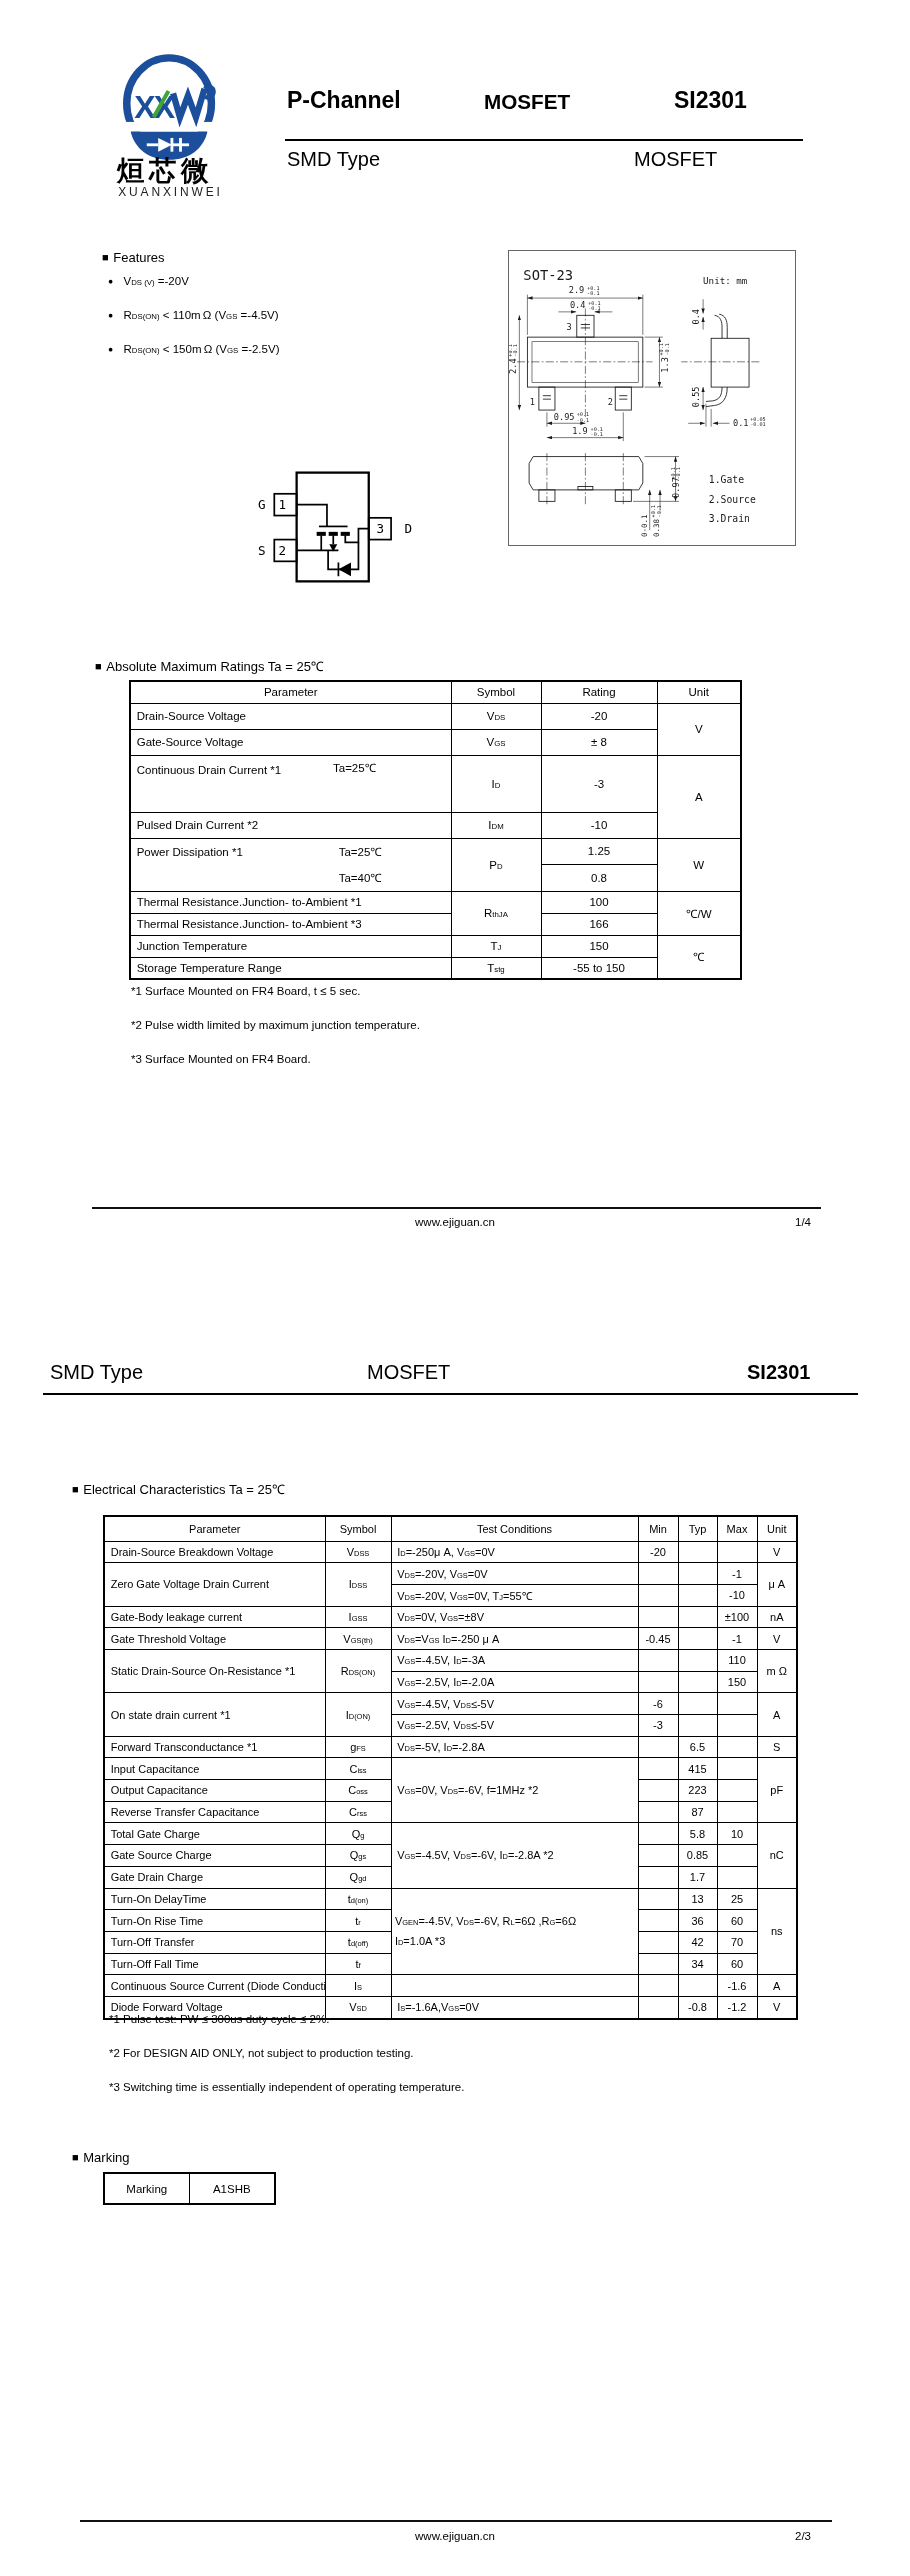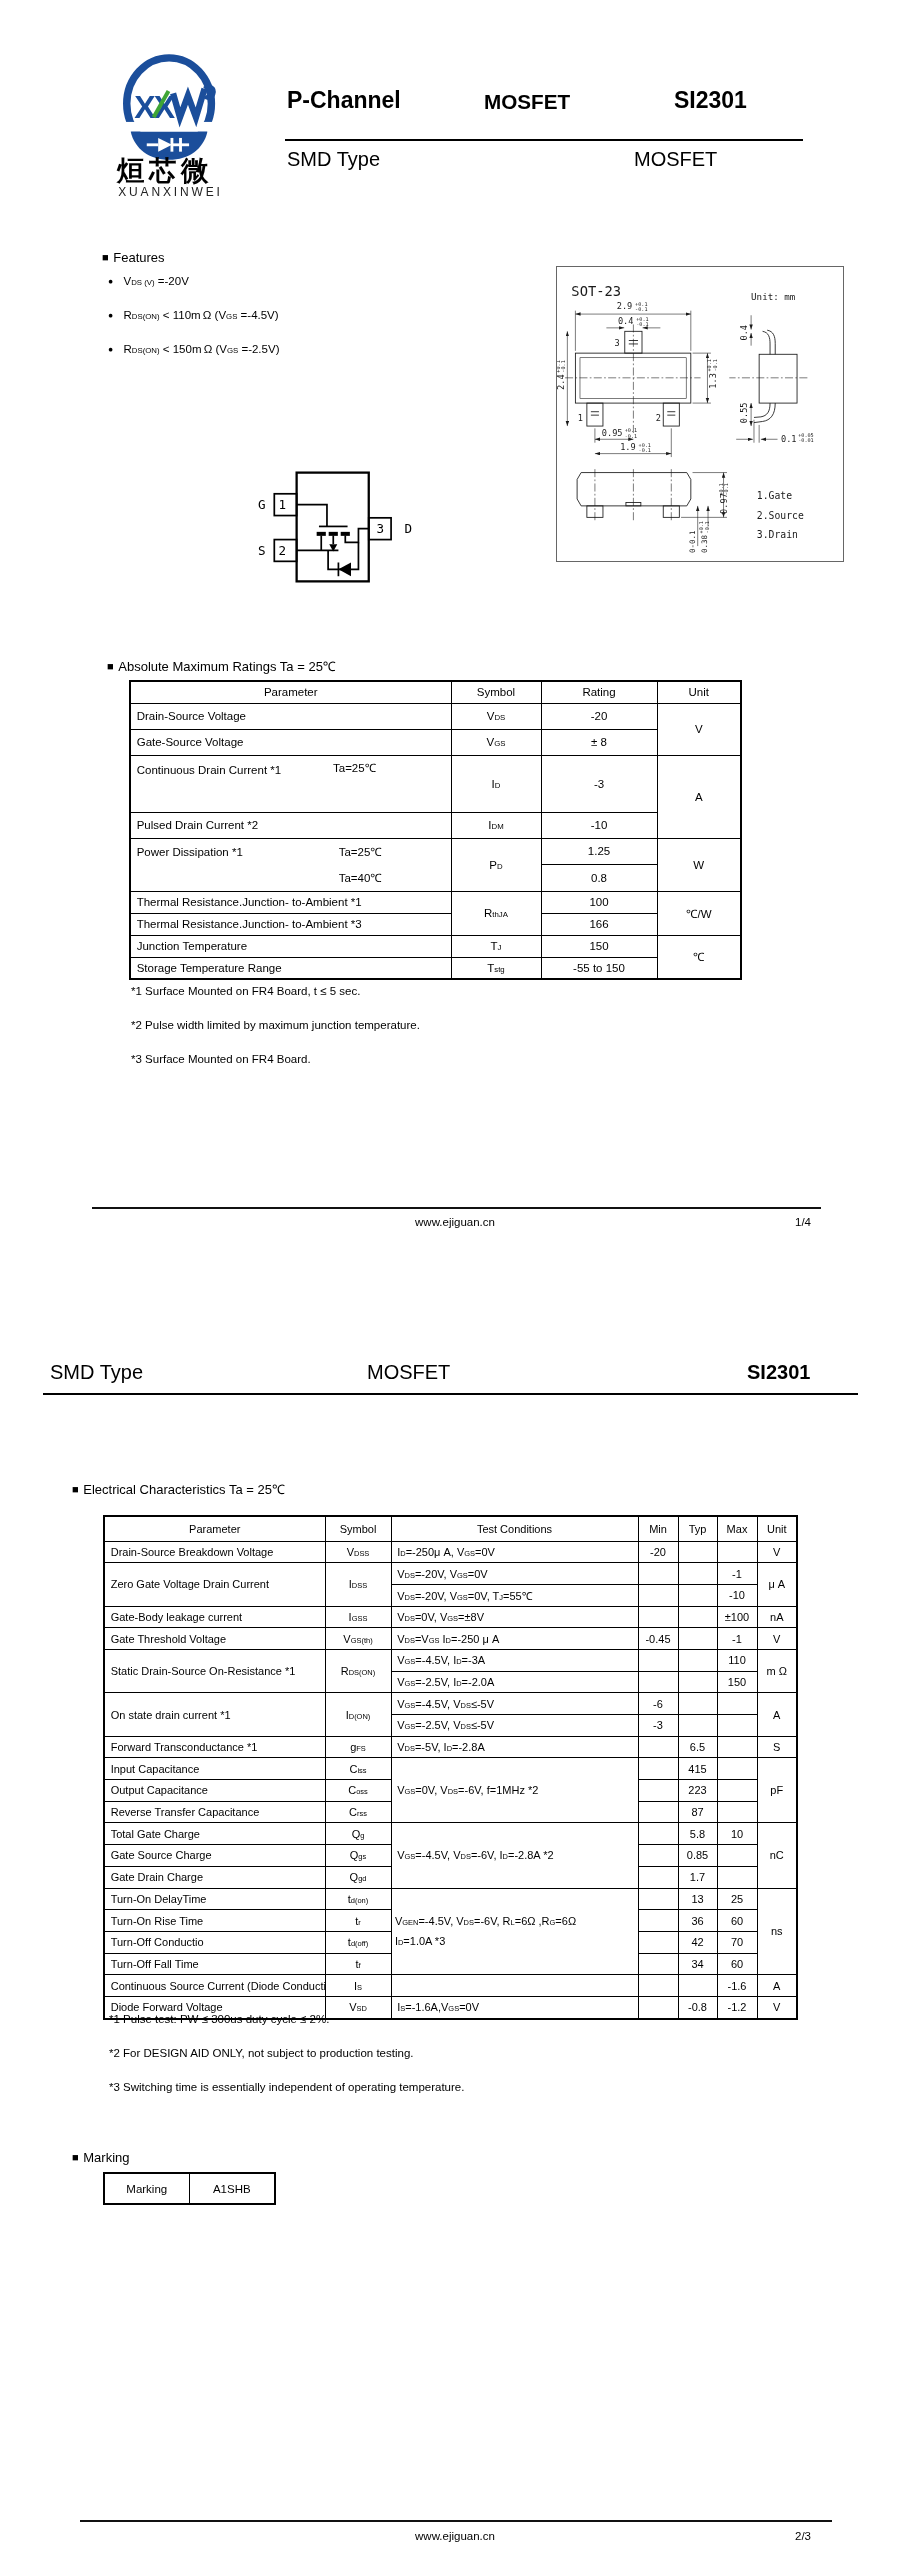--- a/index.html
+++ b/index.html
@@ -80,21 +80,21 @@
   <div class="feat-row" style="top:275px;">
     <span class="dot">●</span><span>V<span class="sub">DS (V)</span> =-20V</span>
   </div>
   <div class="feat-row" style="top:309px;">
     <span class="dot">●</span><span>R<span class="sub">DS(ON)</span> &lt; 110m<span class="sub"> </span>Ω (V<span class="sub">GS</span> =-4.5V)</span>
   </div>
   <div class="feat-row" style="top:343px;">
     <span class="dot">●</span><span>R<span class="sub">DS(ON)</span> &lt; 150m<span class="sub"> </span>Ω (V<span class="sub">GS</span> =-2.5V)</span>
   </div>
 
-  <div class="abs" style="left:556px;top:250px;width:286px;height:294px;border:0.6px solid #666;margin-top:16px;">
+  <div class="abs" style="left:508px;top:250px;width:286px;height:294px;border:0.6px solid #666;">
     <svg width="286" height="294" viewBox="0 0 498 512">
       <defs>
         <marker id="ae" orient="auto" markerWidth="10" markerHeight="8" refX="9" refY="3">
           <path d="M0,0 L9,3 L0,6 Z" fill="#1a1a1a"></path>
         </marker>
         <marker id="as" orient="auto-start-reverse" markerWidth="10" markerHeight="8" refX="9" refY="3">
           <path d="M0,0 L9,3 L0,6 Z" fill="#1a1a1a"></path>
         </marker>
       </defs>
       <text x="25" y="50" class="cad pkgttl">SOT-23</text>
@@ -245,21 +245,21 @@
         <text x="72" y="107" text-anchor="middle">1</text>
         <text x="72" y="187" text-anchor="middle">2</text>
         <text x="243" y="149" text-anchor="middle">3</text>
         <text x="36" y="107" text-anchor="middle">G</text>
         <text x="36" y="187" text-anchor="middle">S</text>
         <text x="292" y="149" text-anchor="middle">D</text>
       </g>
     </svg>
   </div>
 
-  <div class="abs sec-head" style="left:95px;top:657px;margin-left:12px;">
+  <div class="abs sec-head" style="left:95px;top:657px;">
     <span class="sq">■</span><span>Absolute Maximum Ratings Ta = 25℃</span>
   </div>
 
   <table id="abs-table" class="abs dtable" style="left:129px;top:680px;width:611px;">
     <colgroup>
         <col style="width:321px">
         <col style="width:90px">
         <col style="width:116px">
         <col style="width:84px">
       </colgroup>
@@ -511,21 +511,21 @@
       <td rowspan="4">ns</td>
     </tr>
     <tr>
       <td class="pl">Turn-On Rise Time</td>
       <td>t<span class="sub">r</span></td>
       <td></td>
           <td>36</td>
       <td>60</td>
     </tr>
     <tr>
-      <td class="pl">Turn-Off Conductio</td>
+      <td class="pl">Turn-Off Transfer</td>
       <td>t<span class="sub">d(off)</span></td>
       <td></td>
           <td>42</td>
       <td>70</td>
     </tr>
     <tr>
       <td class="pl">Turn-Off Fall Time</td>
       <td>t<span class="sub">f</span></td>
       <td></td>
           <td>34</td>

